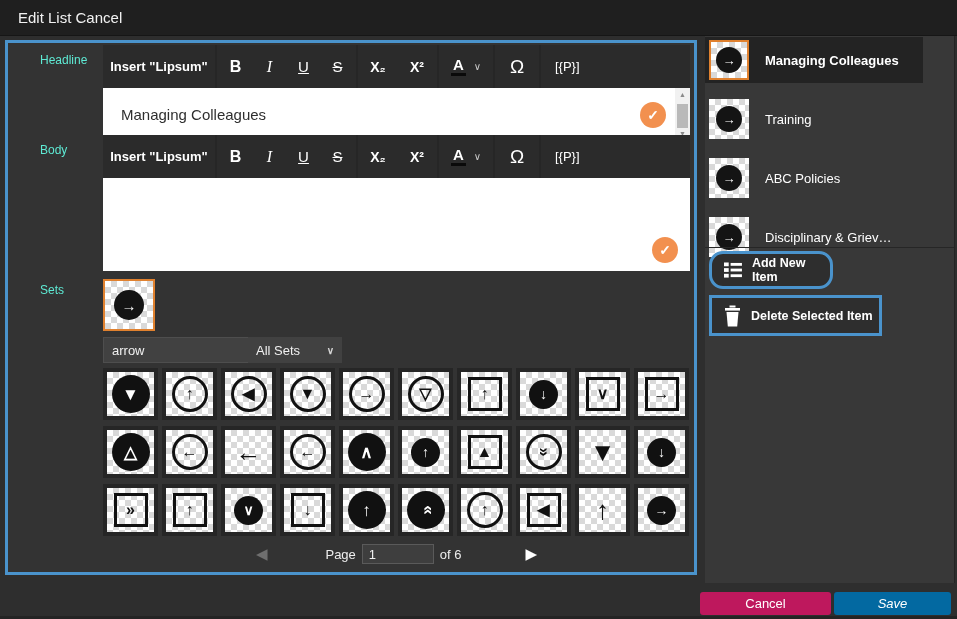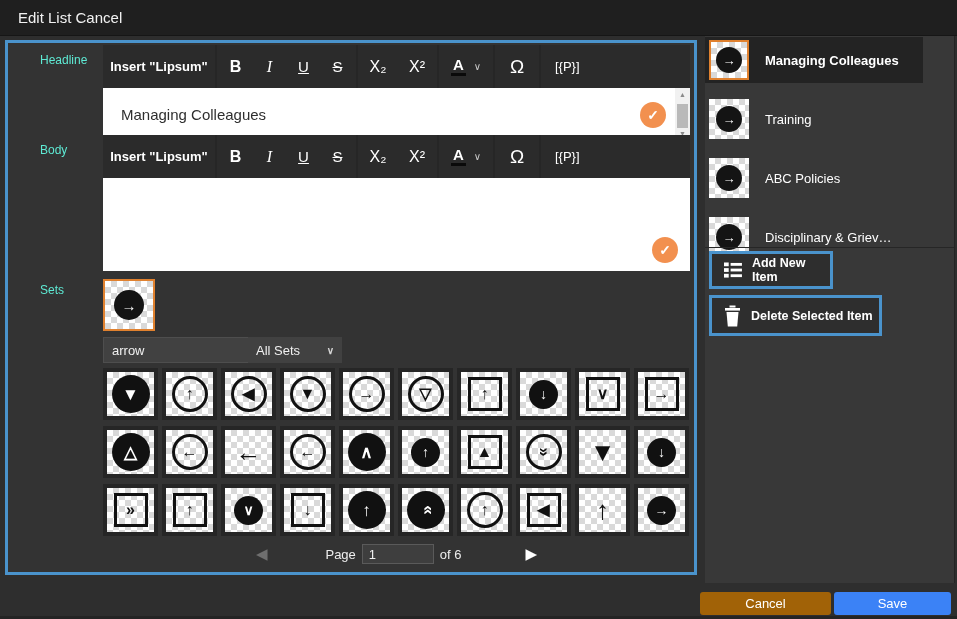--- a/index.html
+++ b/index.html
@@ -25,21 +25,21 @@
   .g-inline { width:139px; gap:0; }
   .g-script { width:79px; }
   .g-color  { width:54px; }
   .g-omega  { width:44px; }
   .g-pvar   { flex:1; justify-content:flex-start; }
   .btn-lipsum { font-size:13px; font-weight:bold; }
   .btn-b { font-weight:bold; font-size:16px; width:34px; }
   .btn-i { font-style:italic; font-family:"Liberation Serif", serif; font-size:16px; width:34px; }
   .btn-u { text-decoration:underline; font-size:15px; width:34px; }
   .btn-s { text-decoration:line-through; font-size:15px; width:34px; }
-  .btn-sub, .btn-sup { font-size:16px; font-weight:normal; width:39px; }
+  .btn-sub, .btn-sup { font-size:14px; font-weight:bold; width:39px; }
   .btn-a { font-size:15px; font-weight:bold; border-bottom:3px solid #0a0a0a; line-height:1; height:auto; padding:0 2px 1px; }
   .btn-a-chev { color:#c9c9c9; font-size:10px; margin-left:8px; }
   .btn-omega { font-size:19px; }
   .btn-pvar { font-size:13px; padding-left:14px; }
 
   
   .field { position:absolute; left:95px; width:587px; background:#fff; }
   .field-text { position:absolute; left:18px; top:0; bottom:0; display:flex; align-items:center;
     font-size:15px; color:#2f2f2f; }
   .check { position:absolute; width:26px; height:26px; border-radius:50%; background:#f2904f;
@@ -98,29 +98,29 @@
     border-right:1px solid #242424; }
   .sb-item { position:absolute; left:0; width:218px; height:46px; display:flex; align-items:center; }
   .sb-item.selected { background:#232323; }
   .sb-thumb-icn { width:40px; height:40px; margin-left:4px; }
   .sb-item.selected .sb-thumb-icn { border:2px solid #e0812f; }
   .sb-label { margin-left:16px; color:#fff; font-size:13px; white-space:nowrap; }
   .sb-item.selected .sb-label { font-weight:bold; }
   .sb-divider { position:absolute; left:0; top:211px; width:249px; height:1px; background:#262626; }
   .panel-btn { position:absolute; left:4px; background:#2e2e2e; border:3px solid #4a93cc;
     display:flex; align-items:center; color:#fff; font-size:12.5px; font-weight:bold; }
-  .add-btn { top:215px; width:124px; height:38px; }
+  .add-btn { top:215px; width:124px; height:38px;border-radius:14px; }
   .del-btn { top:259px; width:173px; height:41px; }
   .panel-btn svg { margin:0 10px 0 12px; }
 
   
   .footer-btn { position:absolute; top:592px; height:23px; border-radius:3px; color:#fff;
     font-size:13px; display:flex; align-items:center; justify-content:center; }
-  .cancel-btn { left:700px; width:131px; background:#a16207; }
-  .save-btn { left:834px; width:117px; background:#3b82f6; }
+  .cancel-btn { left:700px; width:131px; background:#be185d; }
+  .save-btn { left:834px; width:117px; background:#0369a1;font-style:italic; }
   .bottom-line { position:absolute; left:0; bottom:0; width:957px; height:3px; background:#242424; }
 </style>
 </head>
 <body>
 
 <div class="title-bar">
   <span>Edit List Cancel</span>
 </div>
 
 <div class="main-panel">

